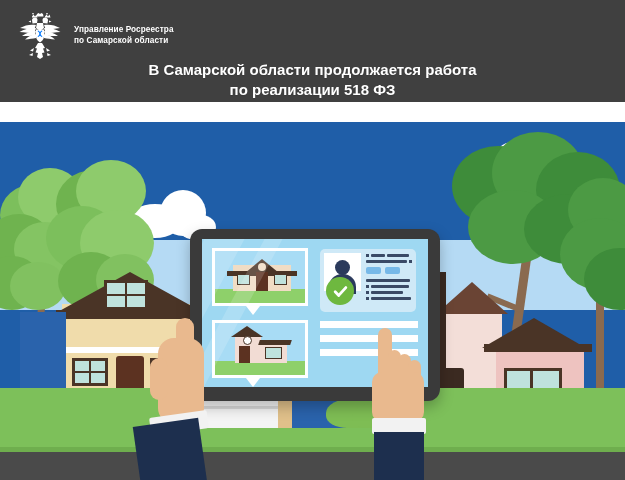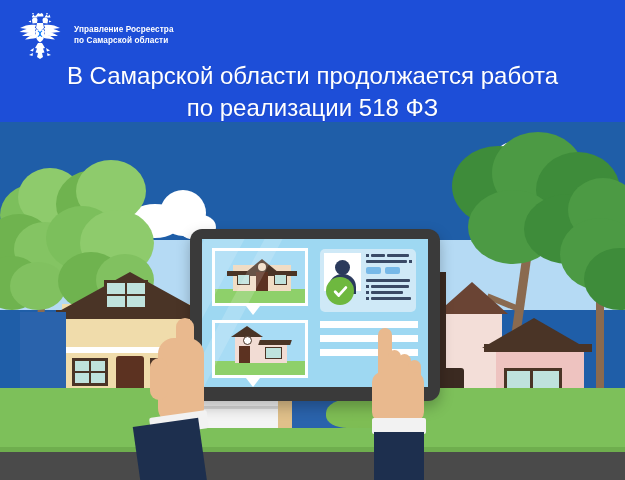--- a/index.html
+++ b/index.html
@@ -5,36 +5,36 @@
   * { box-sizing: border-box; margin: 0; padding: 0; }
   html, body {
     width: 625px; height: 480px;
     font-family: "Liberation Sans", sans-serif;
     overflow: hidden; background: #fff;
   }
   .poster { position: relative; width: 625px; height: 480px; overflow: hidden; }
 
   
   .banner {
-    position: absolute; left: 0; top: 0; width: 625px; height: 122px;
-    background: #1d4ed8;
+    position: absolute; left: 0; top: 0; width: 625px; height: 102px;
+    background: #404040;
   }
   .logo-row {
     position: absolute; left: 14px; top: 13px;
     display: flex; align-items: center; gap: 8px;
   }
   .emblem { width: 52px; height: 46px; display: block; }
   .logo-text {
     color: #ffffff; font-size: 8.2px; font-weight: bold;
     line-height: 1.32; letter-spacing: .1px; white-space: pre-line;
   }
   .headline {
     position: absolute; left: 0; top: 60px; width: 625px;
     text-align: center; color: #ffffff;
-    font-size: 24px; line-height: 1.32; font-weight: normal;
+    font-size: 15px; line-height: 1.32; font-weight: bold;
     text-shadow: 0 1px 1px rgba(0,0,0,.10);
     white-space: pre-line;
   }
 
   
   .scene {
     position: absolute; left: 0; top: 122px; width: 625px; height: 358px;
     background: #1f5ea8; overflow: hidden;
   }
   .sky-light {

